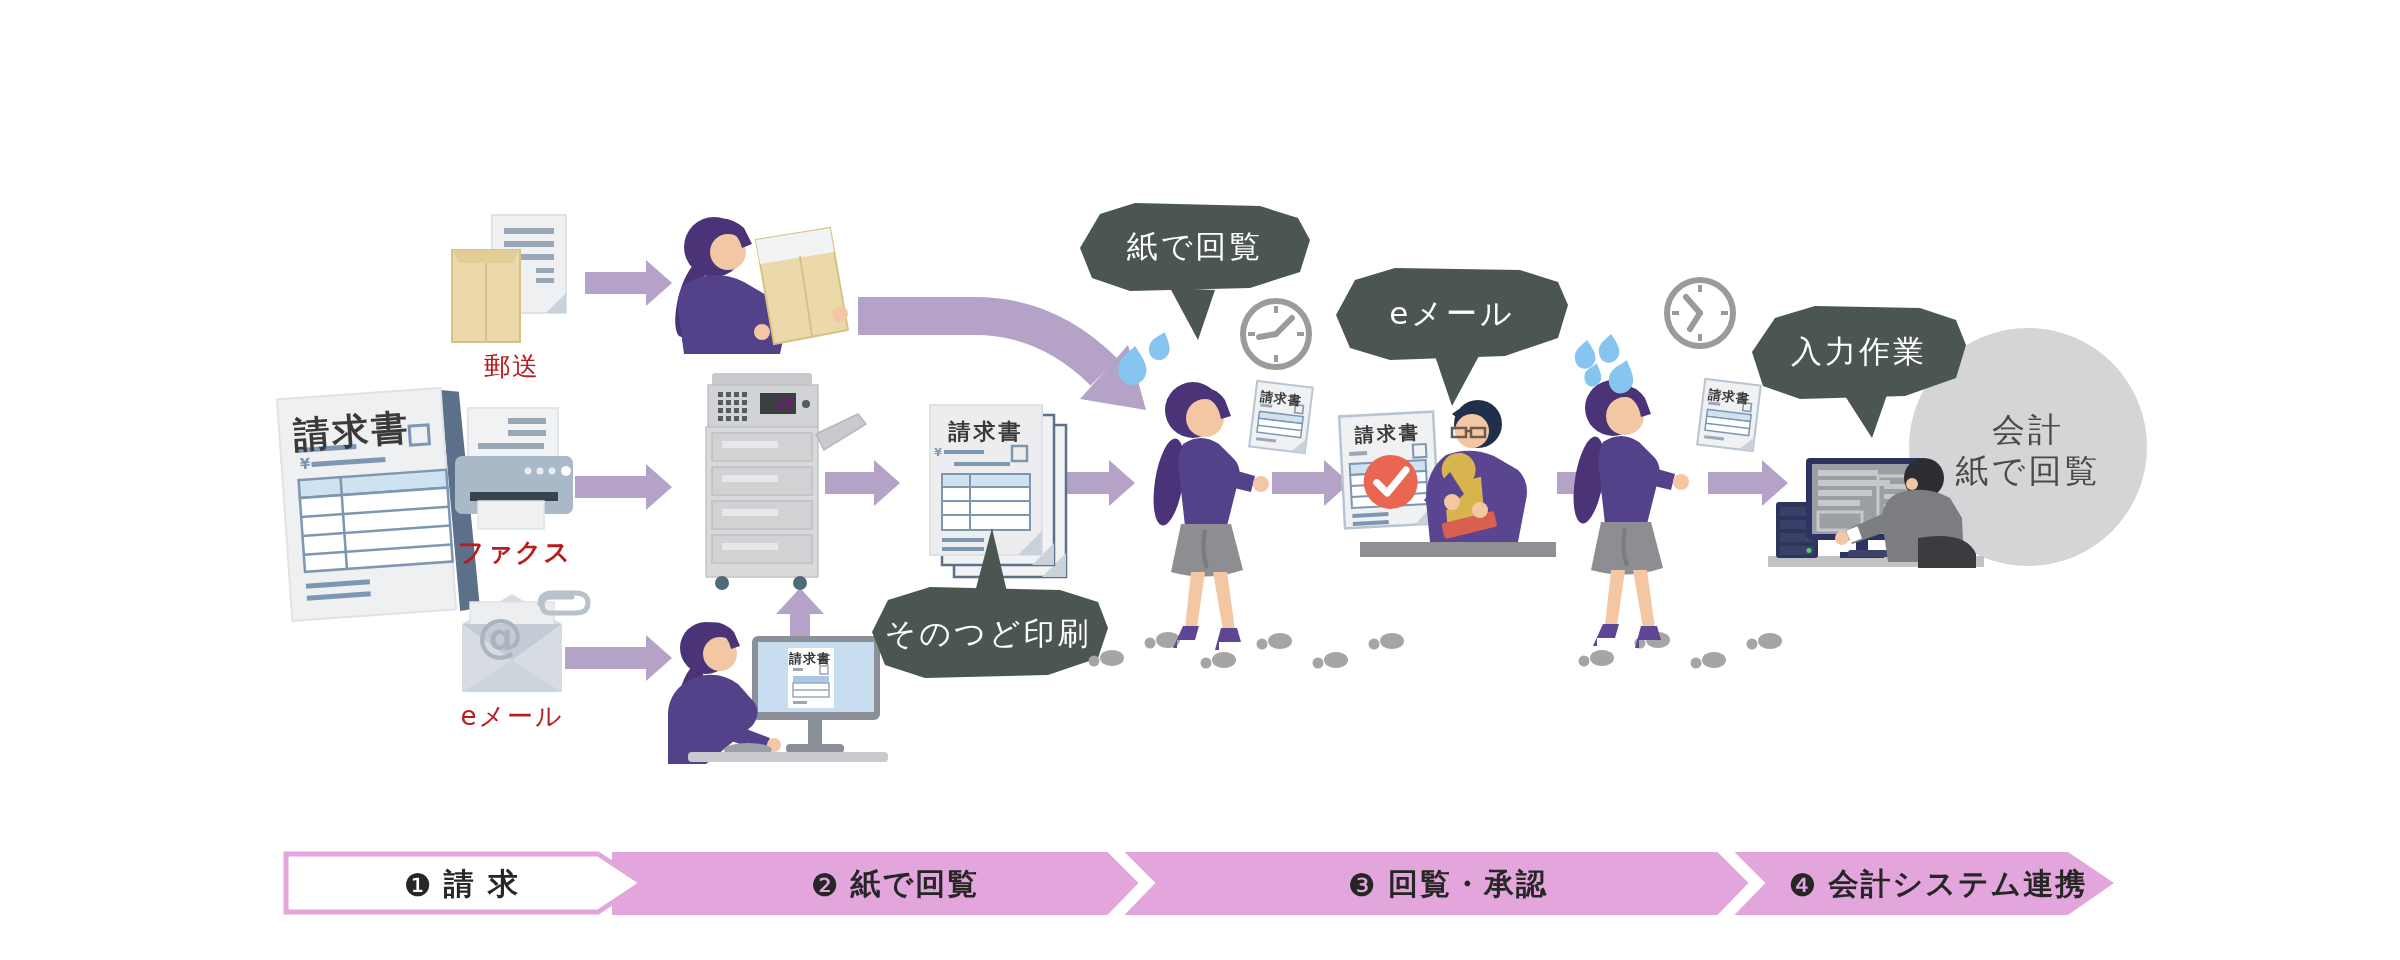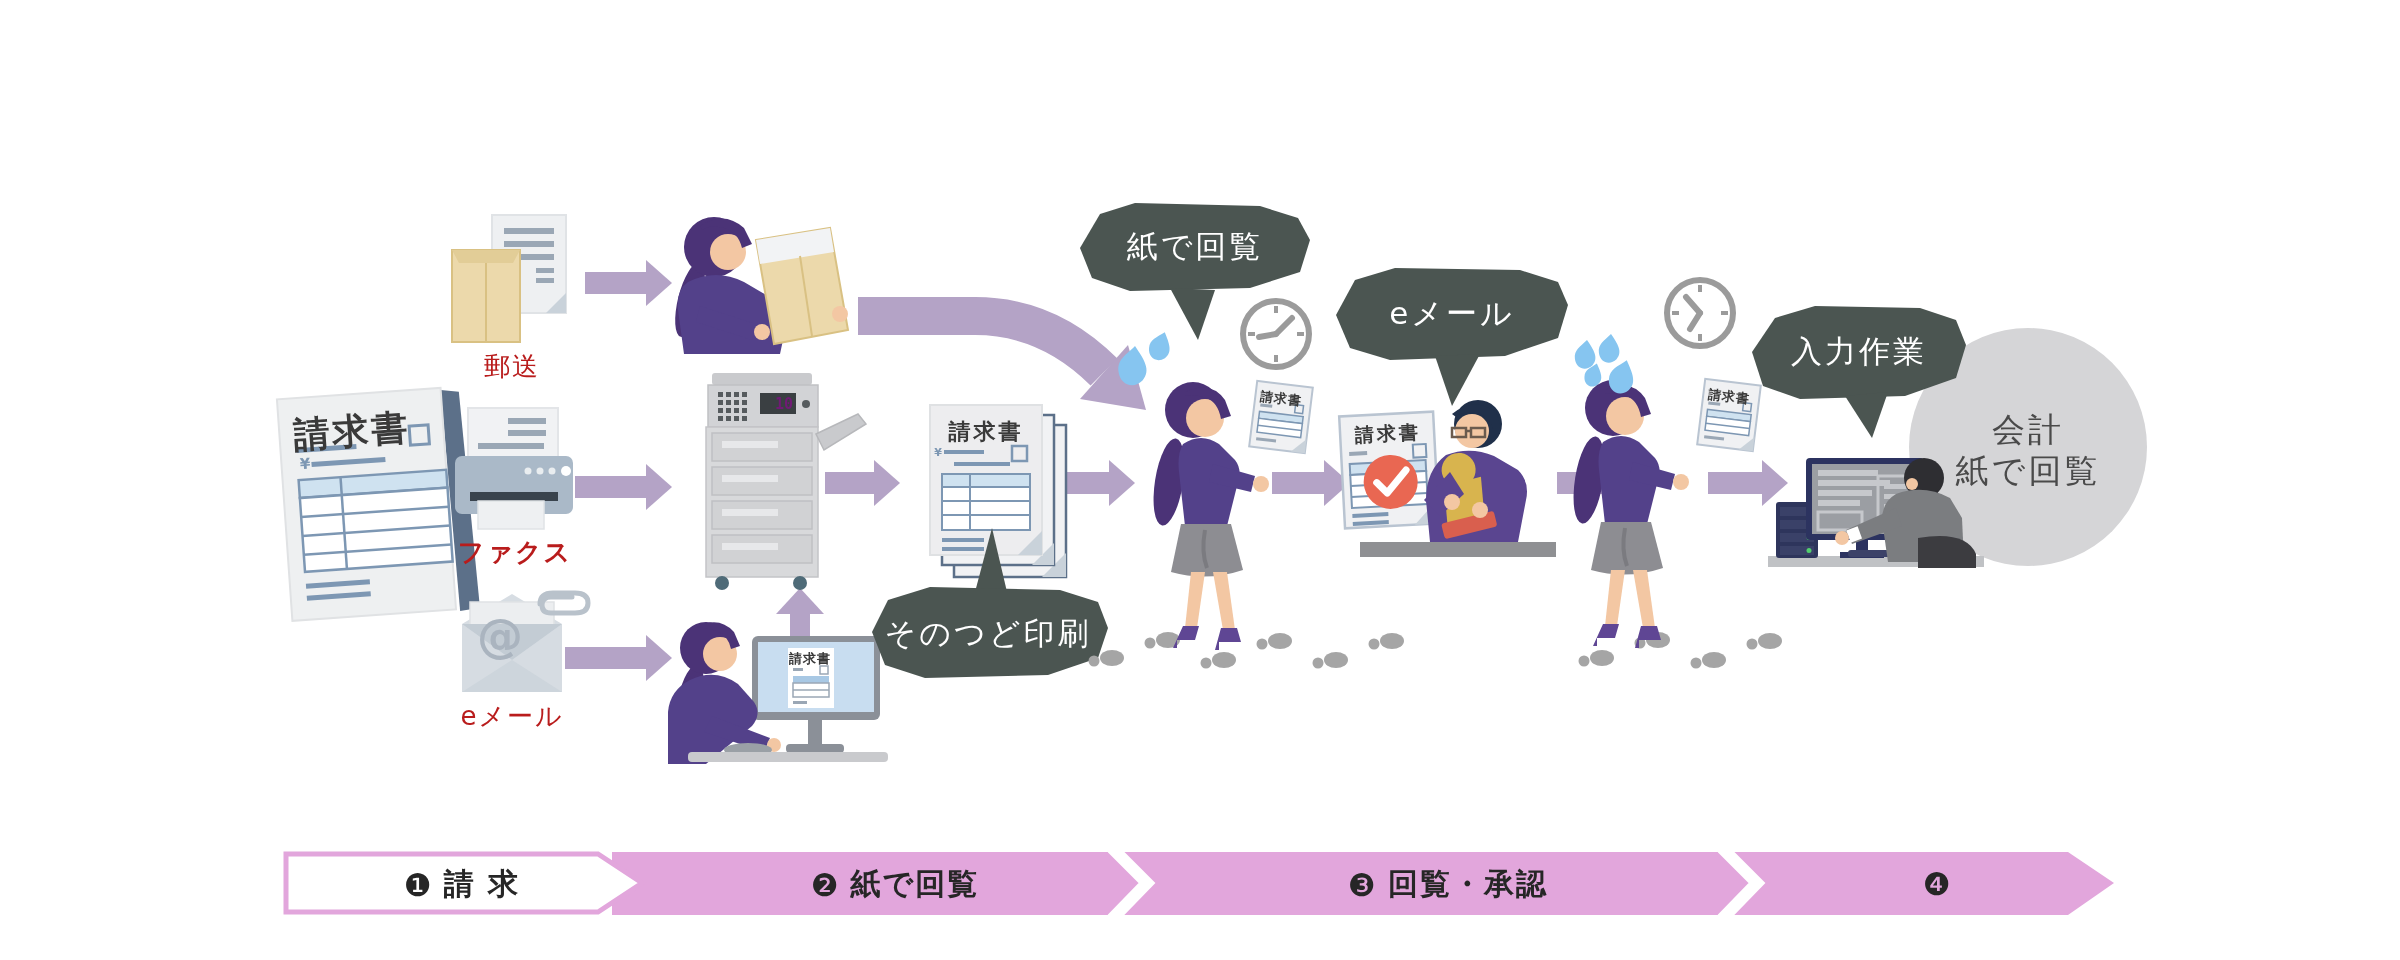--- a/index.html
+++ b/index.html
@@ -473,15 +473,16 @@
 <div class="bar-step" style="left:895px;top:884px;">
   <span class="num">❷</span>
   <span>紙で回覧</span>
 </div>
 <div class="bar-step" style="left:1448px;top:884px;">
   <span class="num">❸</span>
   <span>回覧・承認</span>
 </div>
 <div class="bar-step" style="left:1938px;top:884px;">
   <span class="num">❹</span>
+  <span>会計システム連携</span>
 </div>
 
 </div>
 
 </body></html>

